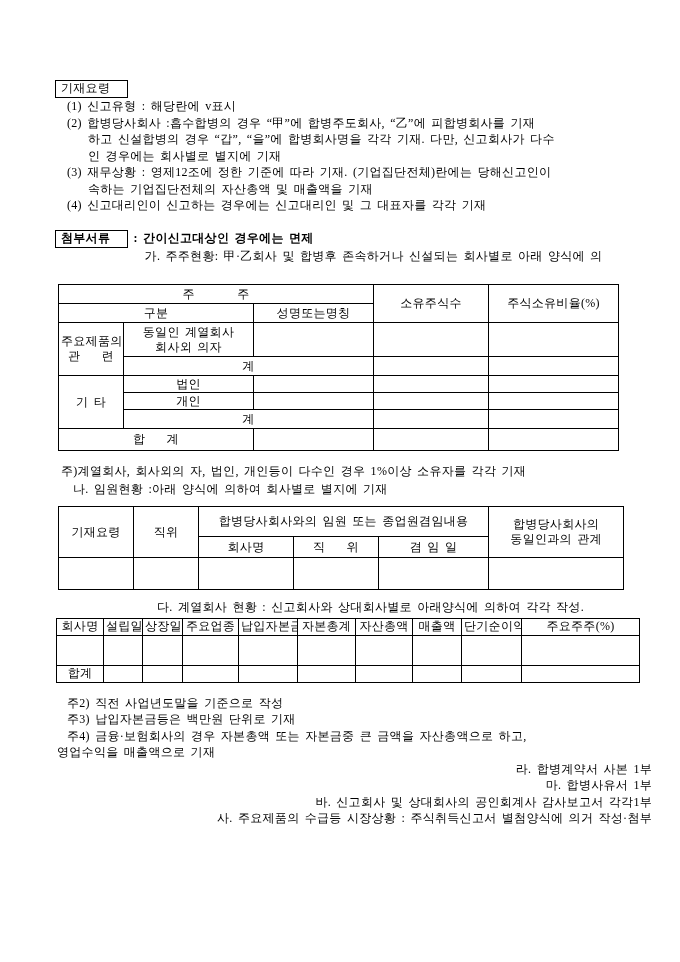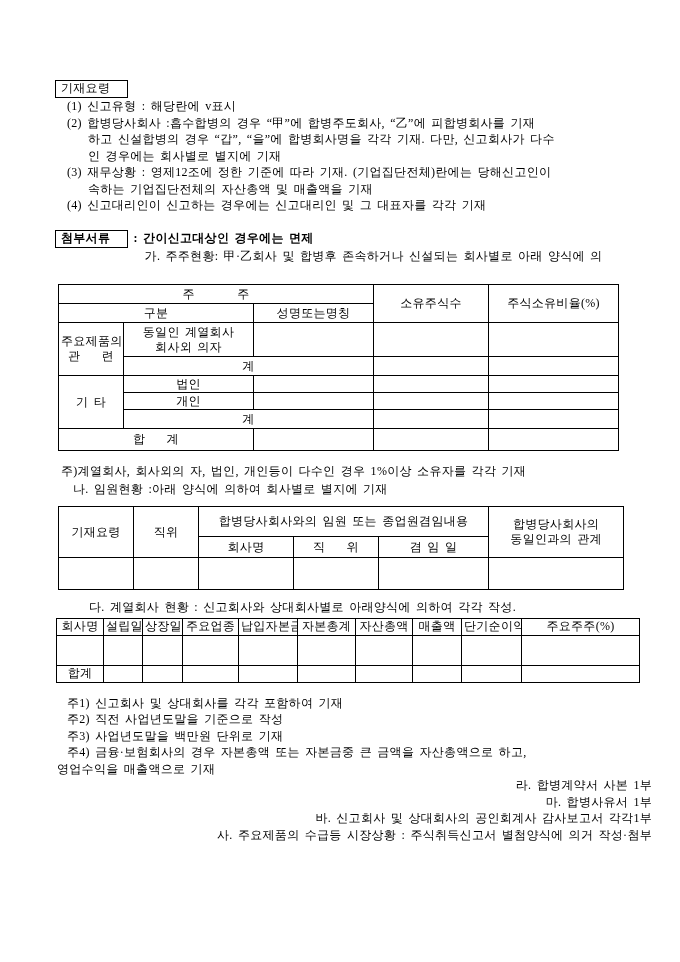--- a/index.html
+++ b/index.html
@@ -25,21 +25,21 @@
     border:1px solid #000;
     padding:0 17px 1px 5px;
     line-height:15px;
   }
   .l1{margin-left:12px;}
   .l2{margin-left:33px;}
   .att-head{margin-top:16px;font-weight:bold;}
   .item{margin-left:40px;text-align:center;}
   .item-cont{margin-left:48px;}
   .na{margin-top:1px;margin-left:18px;}
-  .da{margin-top:9px;margin-left:34px;}
+  .da{margin-top:9px;margin-left:34px;text-align:center;}
   .note0{margin-top:12px;margin-left:6px;}
   .notes{margin-top:12px;}
   .note{margin-left:12px;}
   .note-cont{margin-left:2px;}
   .item2{margin-left:28px;text-align:right;}
 
   table.t{
     border-collapse:collapse;
     table-layout:fixed;
     white-space:pre;
@@ -199,23 +199,22 @@
         <td></td>
         <td></td>
         <td></td>
         <td></td>
         <td></td>
         <td></td>
       </tr>
     </tbody></table>
 
     <div class="notes">
-      <p class="note">주1) 신고회사 및 상대회사를 각각 포함하여 기재</p>
       <p class="note">주2) 직전 사업년도말을 기준으로 작성</p>
-      <p class="note">주3) 사업년도말을 백만원 단위로 기재</p>
+      <p class="note">주3) 납입자본금등은 백만원 단위로 기재</p>
       <p class="note">주4) 금융·보험회사의 경우 자본총액 또는 자본금중 큰 금액을 자산총액으로 하고,</p>
       <p class="note-cont">영업수익을 매출액으로 기재</p>
     </div>
 
     <p class="item2">라. 합병계약서 사본 1부</p>
     <p class="item2">마. 합병사유서 1부</p>
     <p class="item2">바. 신고회사 및 상대회사의 공인회계사 감사보고서 각각1부</p>
     <p class="item2">사. 주요제품의 수급등 시장상황 : 주식취득신고서 별첨양식에 의거 작성·첨부</p>
   </section>
 

